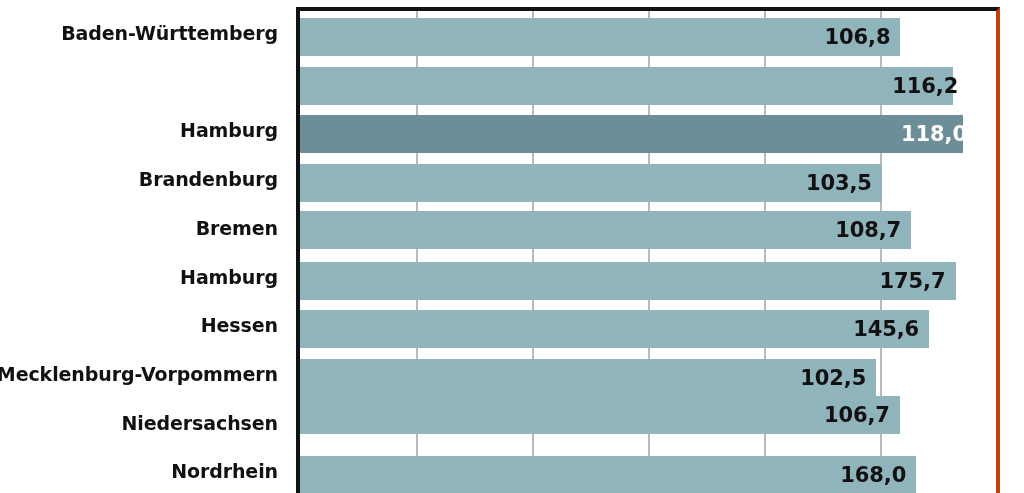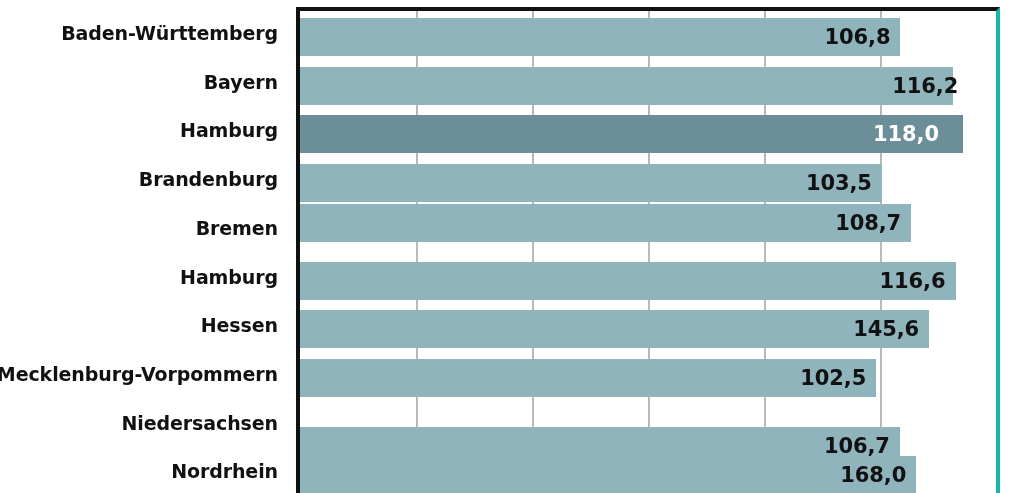--- a/index.html
+++ b/index.html
@@ -45,21 +45,21 @@
 
   
   .plot-area {
     position: absolute;
     left: 296px;
     top: 7px;
     width: 704px;
     height: 486px;
     border-left: 4px solid #111111;
     border-top: 4px solid #111111;
-    border-right: 4px solid #14b8a6;
+    border-right: 4px solid #c2410c;
     border-bottom: none;
     box-sizing: border-box;
     background: #ffffff;
     overflow: hidden;
   }
 
   .grid-layer {
     position: absolute;
     left: 0;
     top: 0;
@@ -115,21 +115,20 @@
     color: #ffffff;
   }
 </style>
 </head>
 <body>
 
 <div id="chart-root">
 
   <div class="cat-labels">
       <div class="cat-label" style="top: 14px;">Baden-Württemberg</div>
-      <div class="cat-label" style="top: 62.7px;">Bayern</div>
       <div class="cat-label" style="top: 111.4px;">Hamburg</div>
       <div class="cat-label" style="top: 208.8px;">Bremen</div>
       <div class="cat-label" style="top: 160.1px;">Brandenburg</div>
       <div class="cat-label" style="top: 306.2px;">Hessen</div>
       <div class="cat-label" style="top: 257.5px;">Hamburg</div>
       <div class="cat-label" style="top: 354.9px;">Mecklenburg-Vorpommern</div>
       <div class="cat-label" style="top: 403.6px;">Niedersachsen</div>
       <div class="cat-label" style="top: 452.3px;">Nordrhein</div>
     </div>
 
@@ -145,43 +144,43 @@
         <div class="bar-row" style="top: 7px;">
           <div class="bar" style="width: 600.426px;"></div>
           <div class="bar-value" style="left: 520.426px; width: 70px; justify-content: flex-end;">106,8</div>
         </div>
         <div class="bar-row" style="top: 55.7px;">
           <div class="bar" style="width: 653.273px;"></div>
           <div class="bar-value" style="left: 573.273px; width: 70px; justify-content: flex-end; margin-left: 15px;">116,2</div>
         </div>
         <div class="bar-row" style="top: 104.4px;">
           <div class="bar highlight" style="width: 663.393px;"></div>
-          <div class="bar-value on-dark" style="left: 569px; width: 70px; justify-content: flex-end;">118,0</div>
+          <div class="bar-value on-dark" style="left: 597px; width: 70px; justify-content: flex-end;">118,0</div>
         </div>
         <div class="bar-row" style="top: 153.1px; border-radius: 14px;">
           <div class="bar" style="width: 581.874px;"></div>
           <div class="bar-value" style="left: 501.874px; width: 70px; justify-content: flex-end;">103,5</div>
         </div>
-        <div class="bar-row" style="top: 193px; border-radius: 17px;">
+        <div class="bar-row" style="top: 200px; border-radius: 17px;">
           <div class="bar" style="width: 611.108px;"></div>
           <div class="bar-value" style="left: 531.108px; width: 70px; justify-content: flex-end;">108,7</div>
         </div>
         <div class="bar-row" style="top: 250.5px;">
           <div class="bar" style="width: 655.522px;"></div>
-          <div class="bar-value" style="left: 575.522px; width: 70px; justify-content: flex-end;">116,6</div>
+          <div class="bar-value" style="left: 575.522px; width: 70px; justify-content: flex-end;">175,7</div>
         </div>
         <div class="bar-row" style="top: 299.2px;">
           <div class="bar" style="width: 629.099px;"></div>
           <div class="bar-value" style="left: 549.099px; width: 70px; justify-content: flex-end;">145,6</div>
         </div>
         <div class="bar-row" style="top: 347.9px;">
           <div class="bar" style="width: 576.252px;"></div>
           <div class="bar-value" style="left: 496.252px; width: 70px; justify-content: flex-end;">102,5</div>
         </div>
-        <div class="bar-row" style="top: 416px;">
+        <div class="bar-row" style="top: 385px;">
           <div class="bar" style="width: 599.864px;"></div>
           <div class="bar-value" style="left: 519.864px; width: 70px; justify-content: flex-end;">106,7</div>
         </div>
         <div class="bar-row" style="top: 445.3px;">
           <div class="bar" style="width: 616.168px;"></div>
           <div class="bar-value" style="left: 536.168px; width: 70px; justify-content: flex-end;">168,0</div>
         </div>
       </div>
   </div>
 

